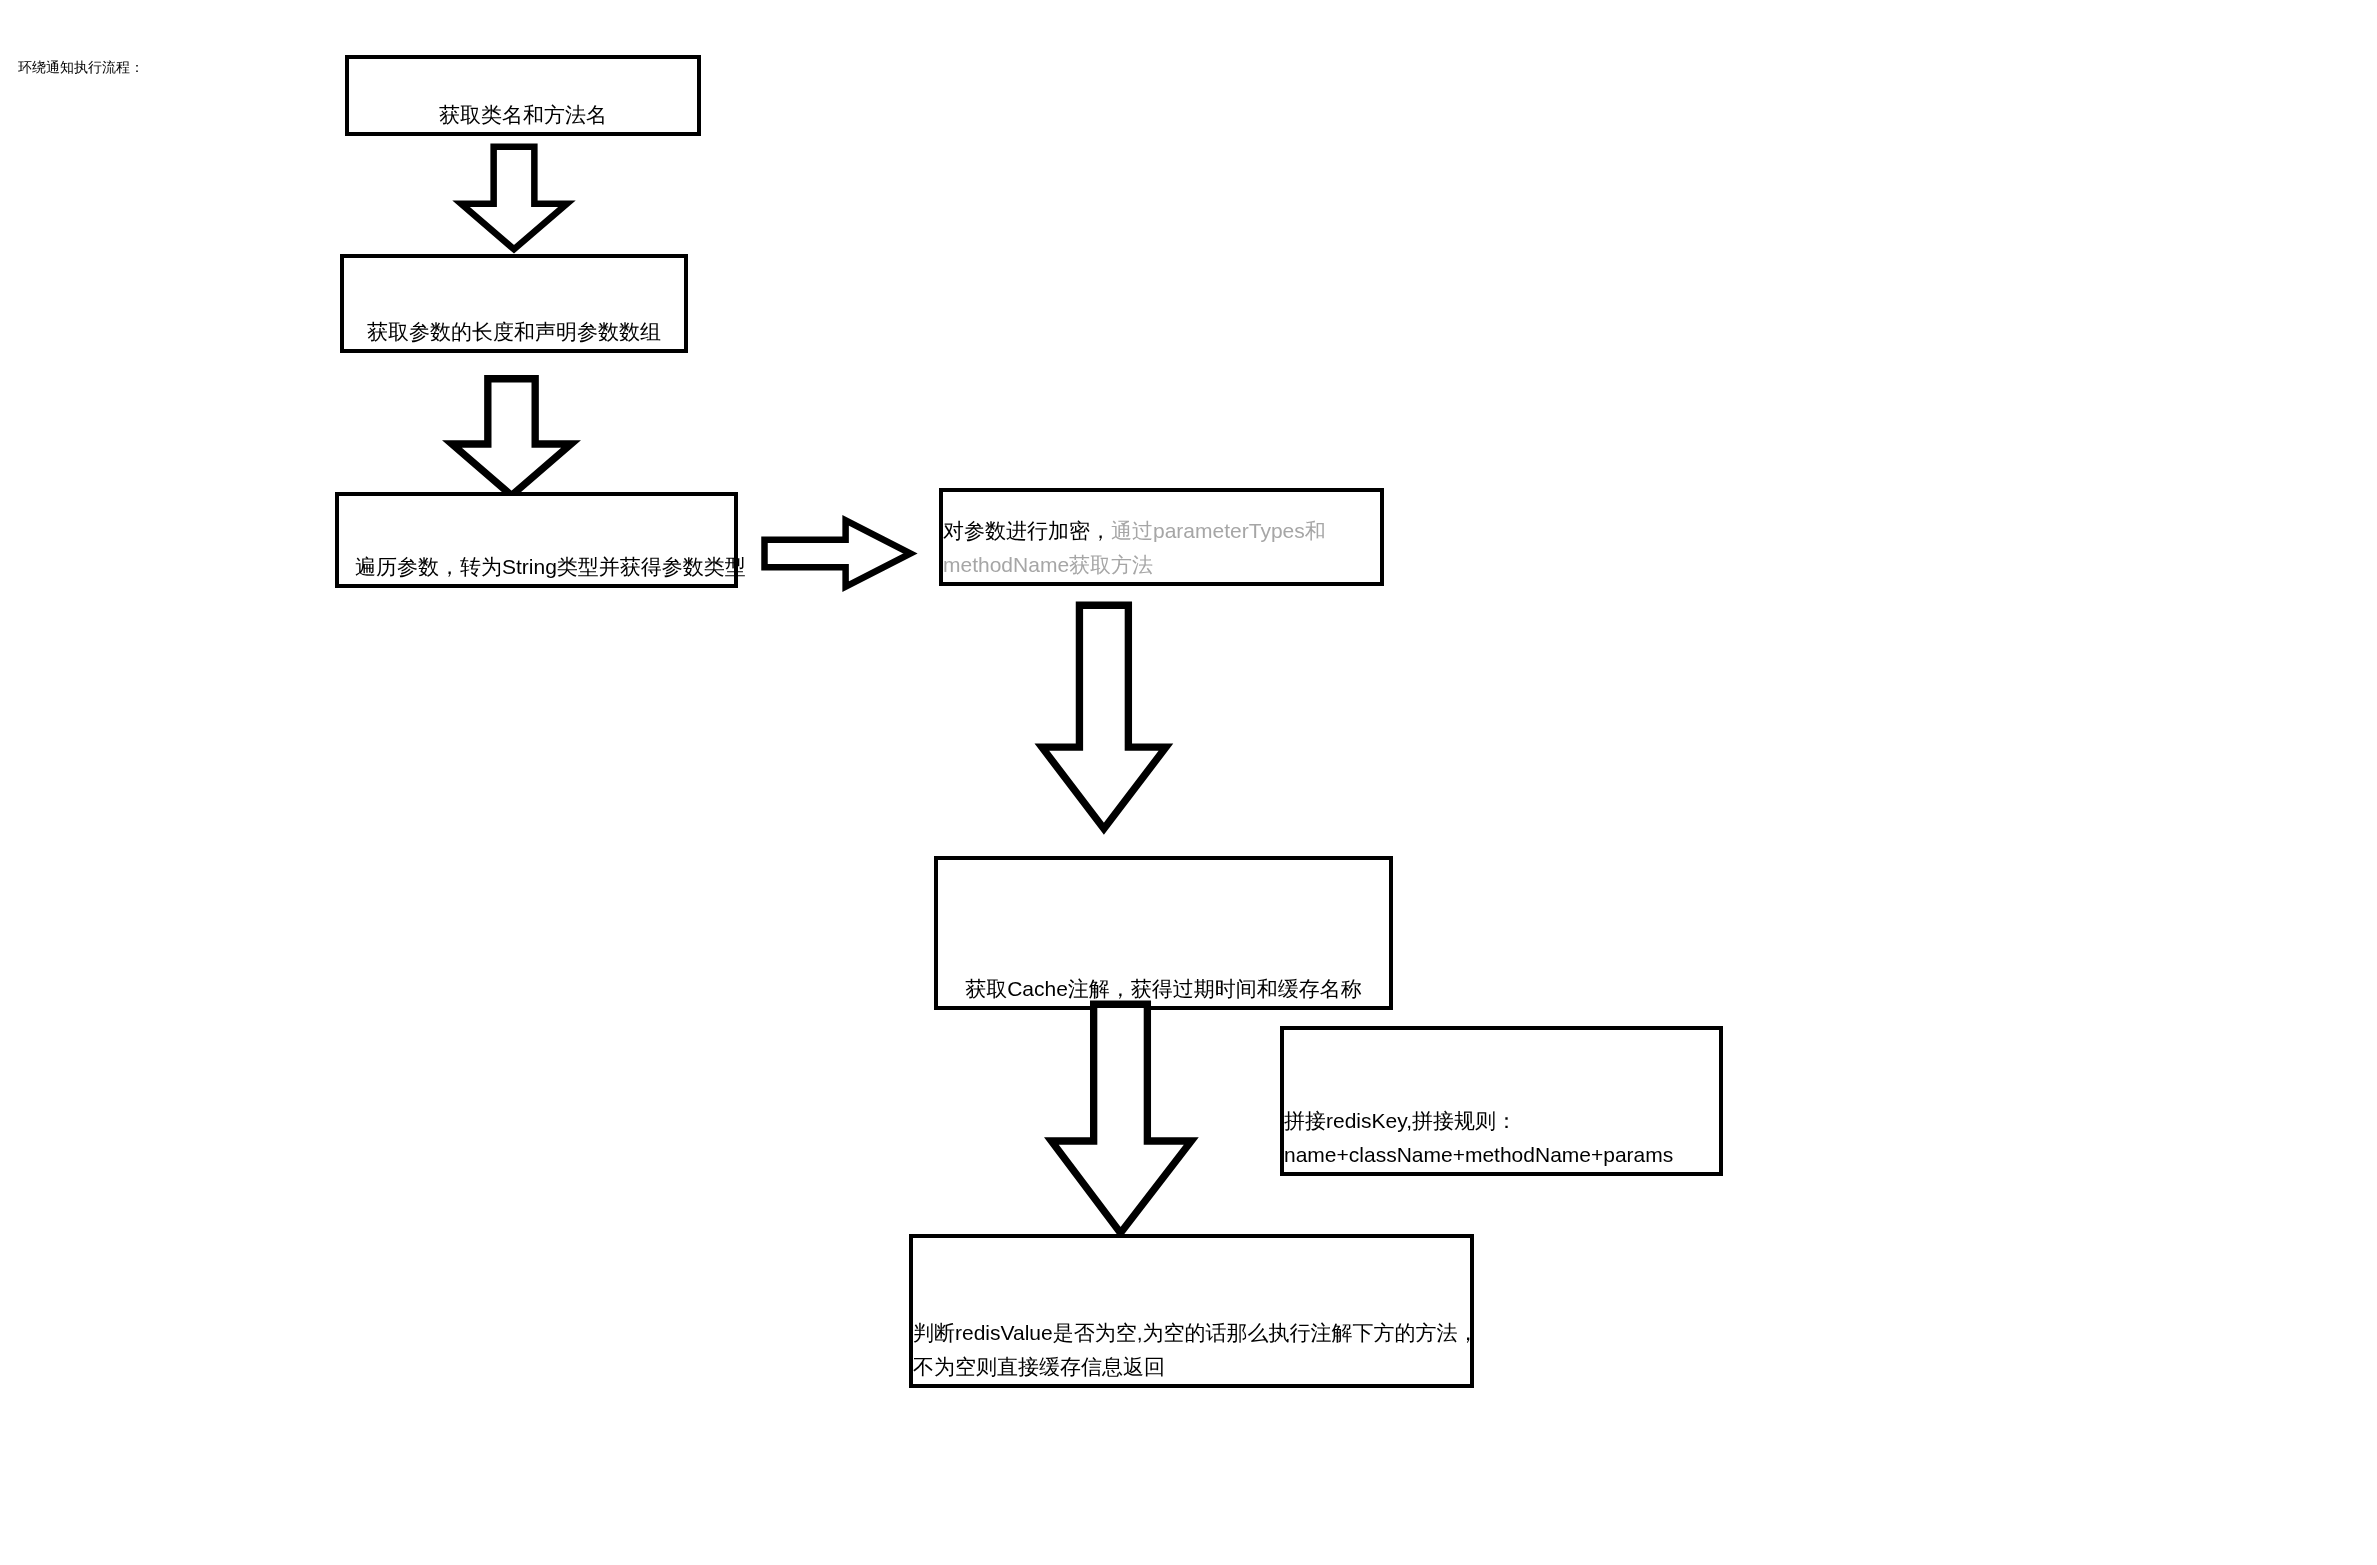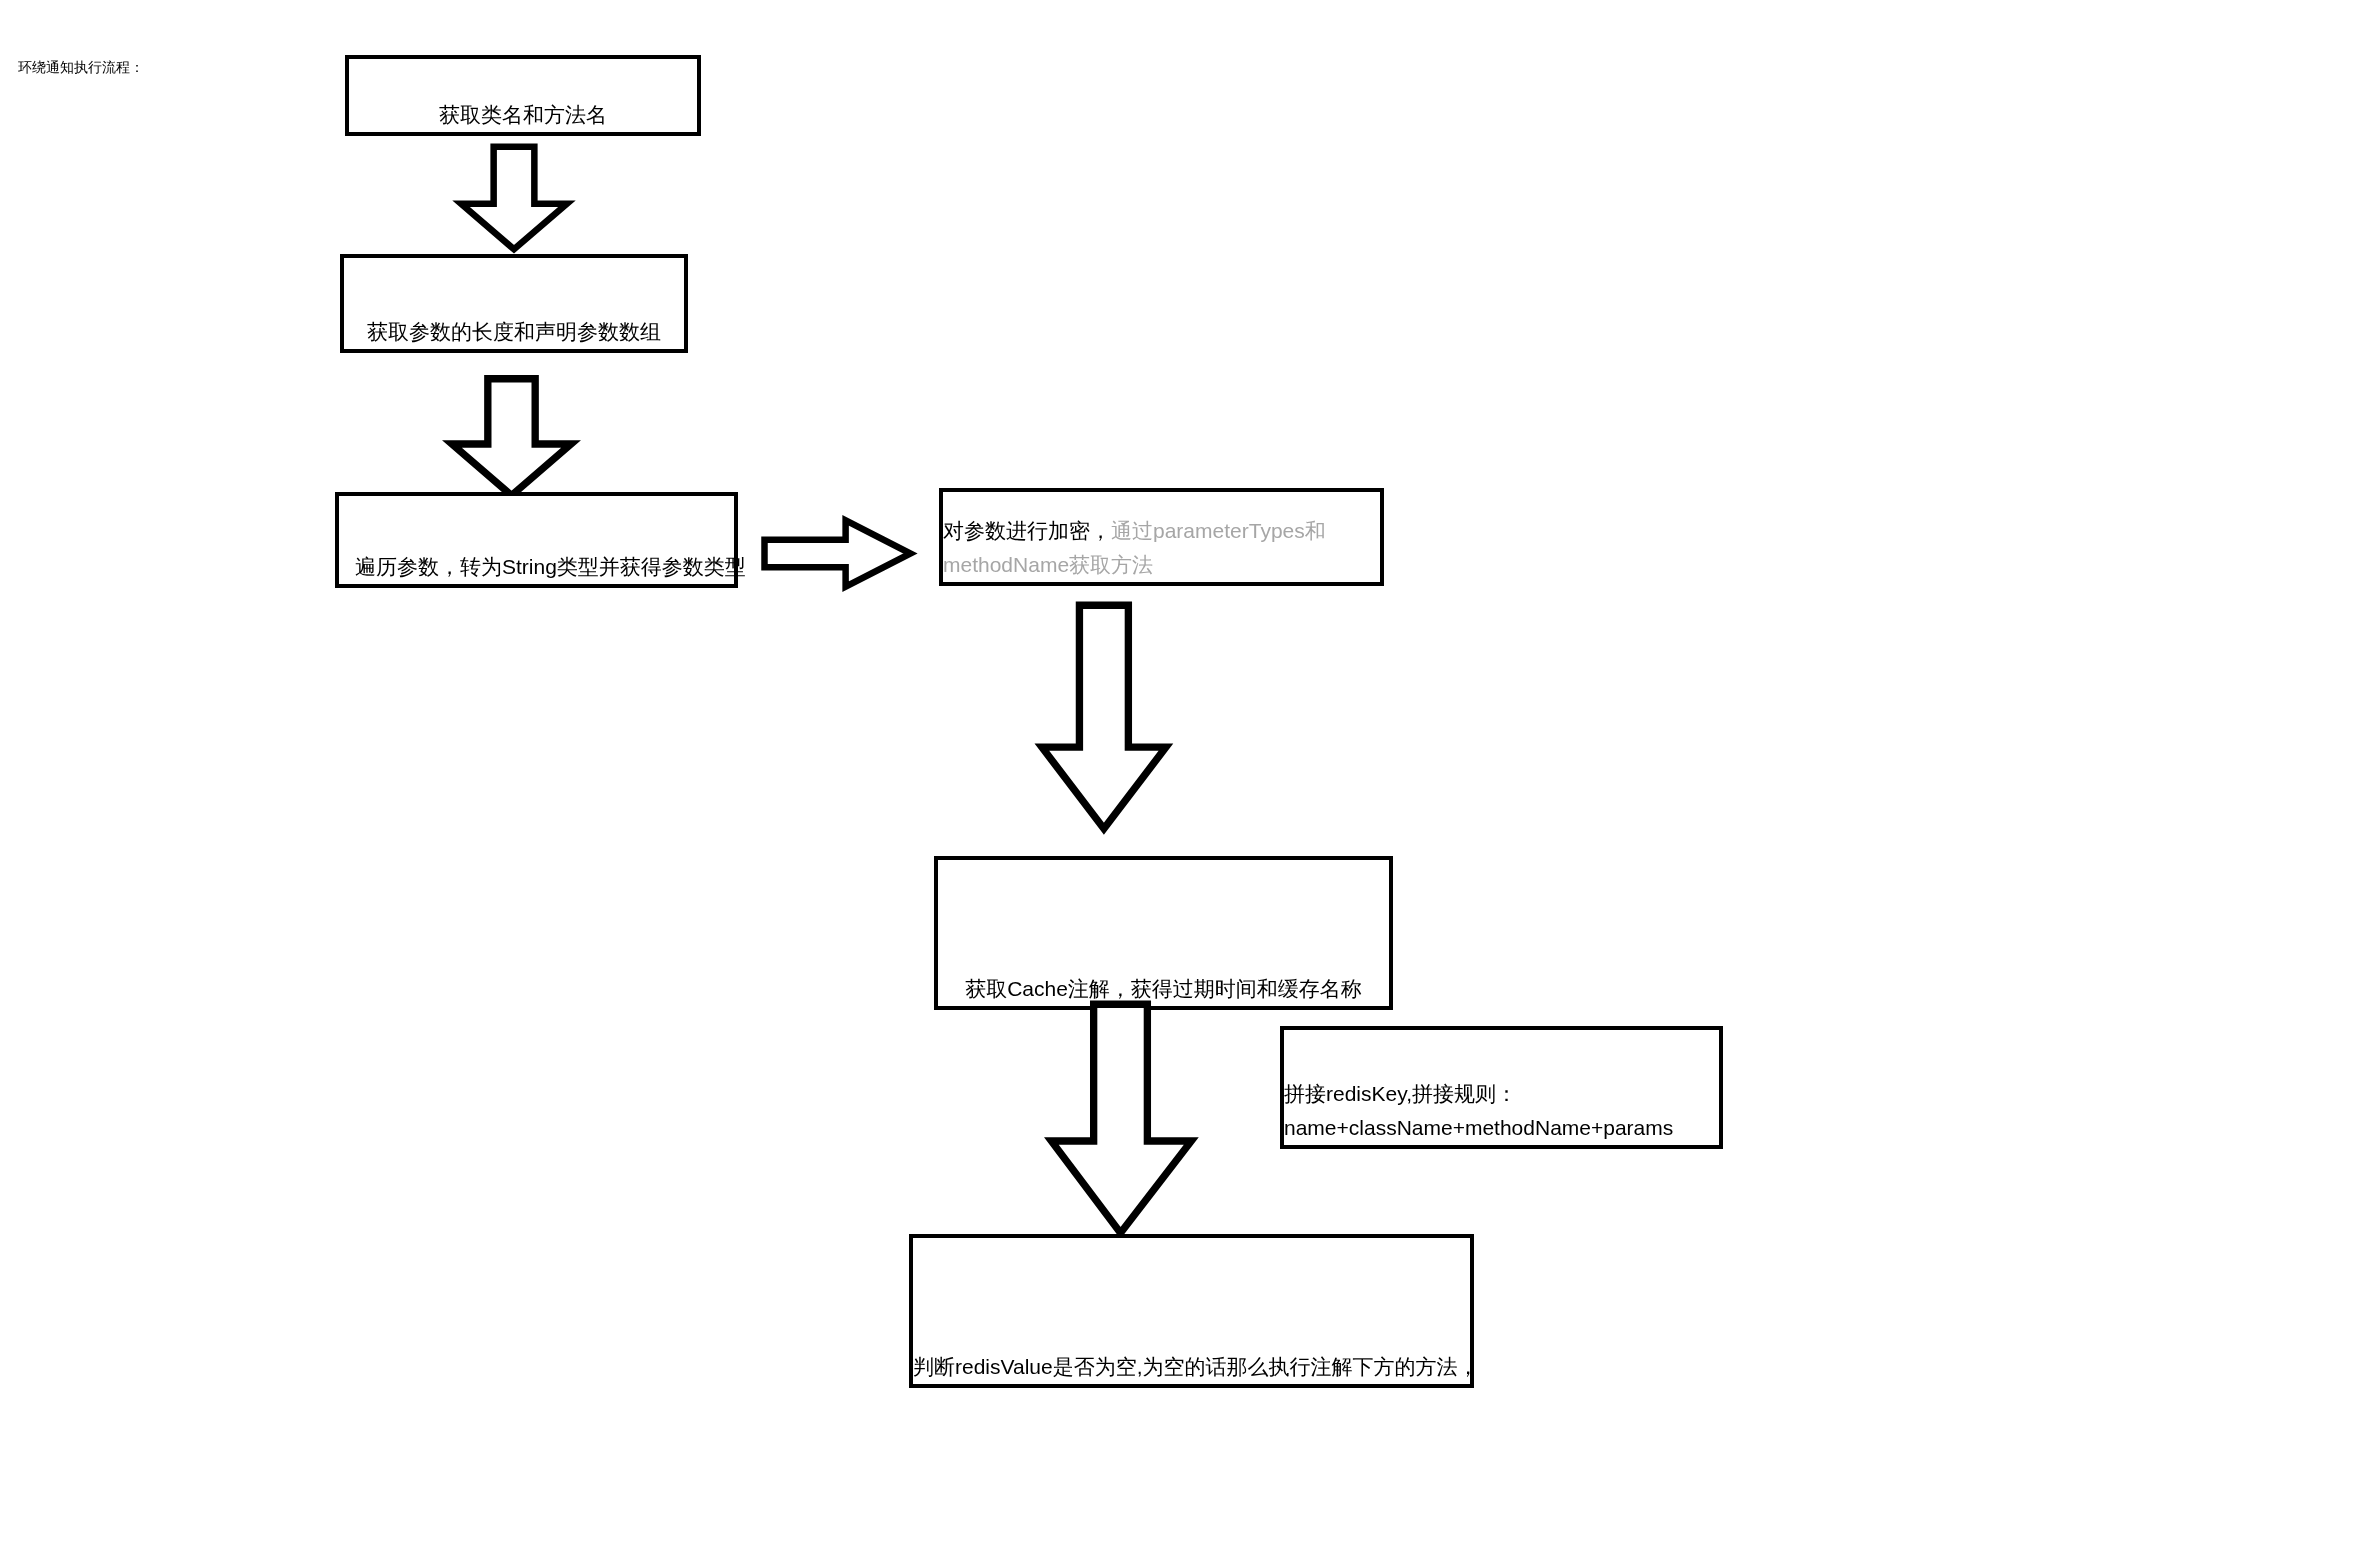--- a/index.html
+++ b/index.html
@@ -82,29 +82,30 @@
   <div class="arrow" style="left:1037px;top:602px;width:155px;height:230px;">
     <svg width="155" height="230" viewBox="0 0 190 282">
       <polygon points="52,4 112,4 112,178 158,178 82,278 6,178 52,178" fill="#ffffff" stroke="#000000" stroke-width="9" stroke-linejoin="miter"></polygon>
     </svg>
   </div>
 
   <div class="node center" style="left:934px;top:856px;width:459px;height:154px;">
     <div class="line">获取Cache注解，获得过期时间和缓存名称</div>
   </div>
 
-  <div class="node left" style="left:1280px;top:1026px;width:443px;height:123px;">
+  <div class="node left" style="left:1280px;top:1026px;width:443px;height:150px;">
     <div class="line">拼接redisKey,拼接规则：</div>
     <div class="line">name+className+methodName+params</div>
   </div>
 
   <div class="arrow" style="left:1048px;top:1001px;width:167px;height:236px;">
     <svg width="167" height="236" viewBox="0 0 205 290">
       <polygon points="56,4 122,4 122,172 176,172 89,285 4,172 56,172" fill="#ffffff" stroke="#000000" stroke-width="9" stroke-linejoin="miter"></polygon>
     </svg>
   </div>
 
   <div class="node left" style="left:909px;top:1234px;width:565px;height:154px;">
     <div class="line">判断redisValue是否为空,为空的话那么执行注解下方的方法，</div>
+    <div class="line">不为空则直接缓存信息返回</div>
   </div>
 
 </div>
 
 
 </body></html>

